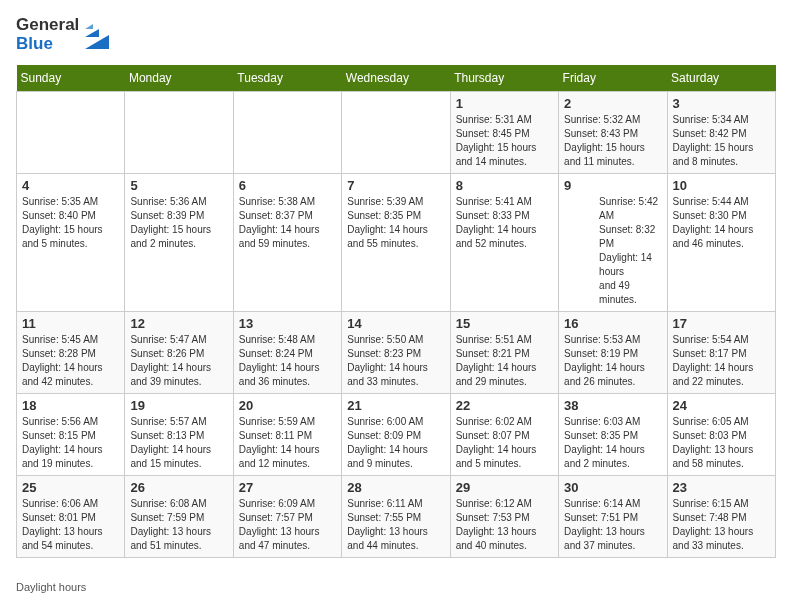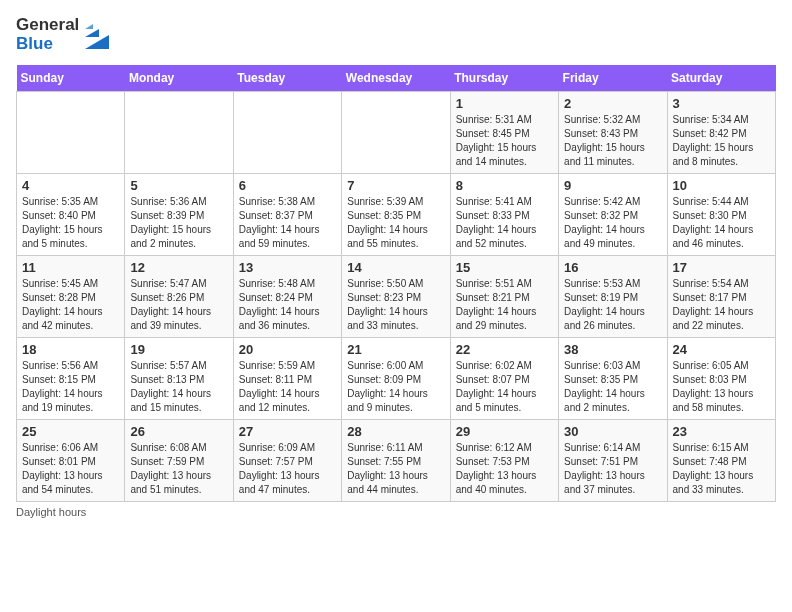--- a/index.html
+++ b/index.html
@@ -31,26 +31,26 @@
     .location {
       font-size: 16px;
       color: #555;
     }
     table {
       width: 100%;
       border-collapse: collapse;
       font-size: 11px;
     }
     thead tr th {
-      background: #8b5cf6;
+      background: #4d7c0f;
       color: #fff;
       padding: 6px 4px;
       text-align: left;
       font-size: 12px;
-      font-weight: bold;
+      font-weight: normal;
     }
     tbody tr td {
       border: 1px solid #ccc;
       vertical-align: top;
       padding: 4px 5px;
       height: 80px;
       width: 108px;
       color: #333;
     }
     tbody tr:nth-child(odd) td {
@@ -65,21 +65,21 @@
       display: block;
       margin-bottom: 2px;
     }
     .day-info {
       font-size: 10px;
       line-height: 1.4;
       color: #333;
     }
     .empty { background: #fff !important; }
     .footer {
-      margin-top: 4px;
+      margin-top: 23px;
       font-size: 11px;
       color: #555;
       text-align: left;
     }
   </style>
 </head>
 <body>
 
 <div class="header">
   <div class="logo">
@@ -170,21 +170,21 @@
         </td>
         <td>
           <span class="day-num">8</span>
           <div class="day-info" style="white-space: pre-line;">Sunrise: 5:41 AM
 Sunset: 8:33 PM
 Daylight: 14 hours
 and 52 minutes.</div>
         </td>
         <td>
           <span class="day-num">9</span>
-          <div class="day-info" style="white-space: pre-line;">Sunrise: 5:42 AM
+          <div class="day-info" style="white-space: pre-line; margin-left: 35px;">Sunrise: 5:42 AM
 Sunset: 8:32 PM
 Daylight: 14 hours
 and 49 minutes.</div>
         </td>
         <td>
           <span class="day-num">10</span>
           <div class="day-info" style="white-space: pre-line;">Sunrise: 5:44 AM
 Sunset: 8:30 PM
 Daylight: 14 hours
 and 46 minutes.</div>

